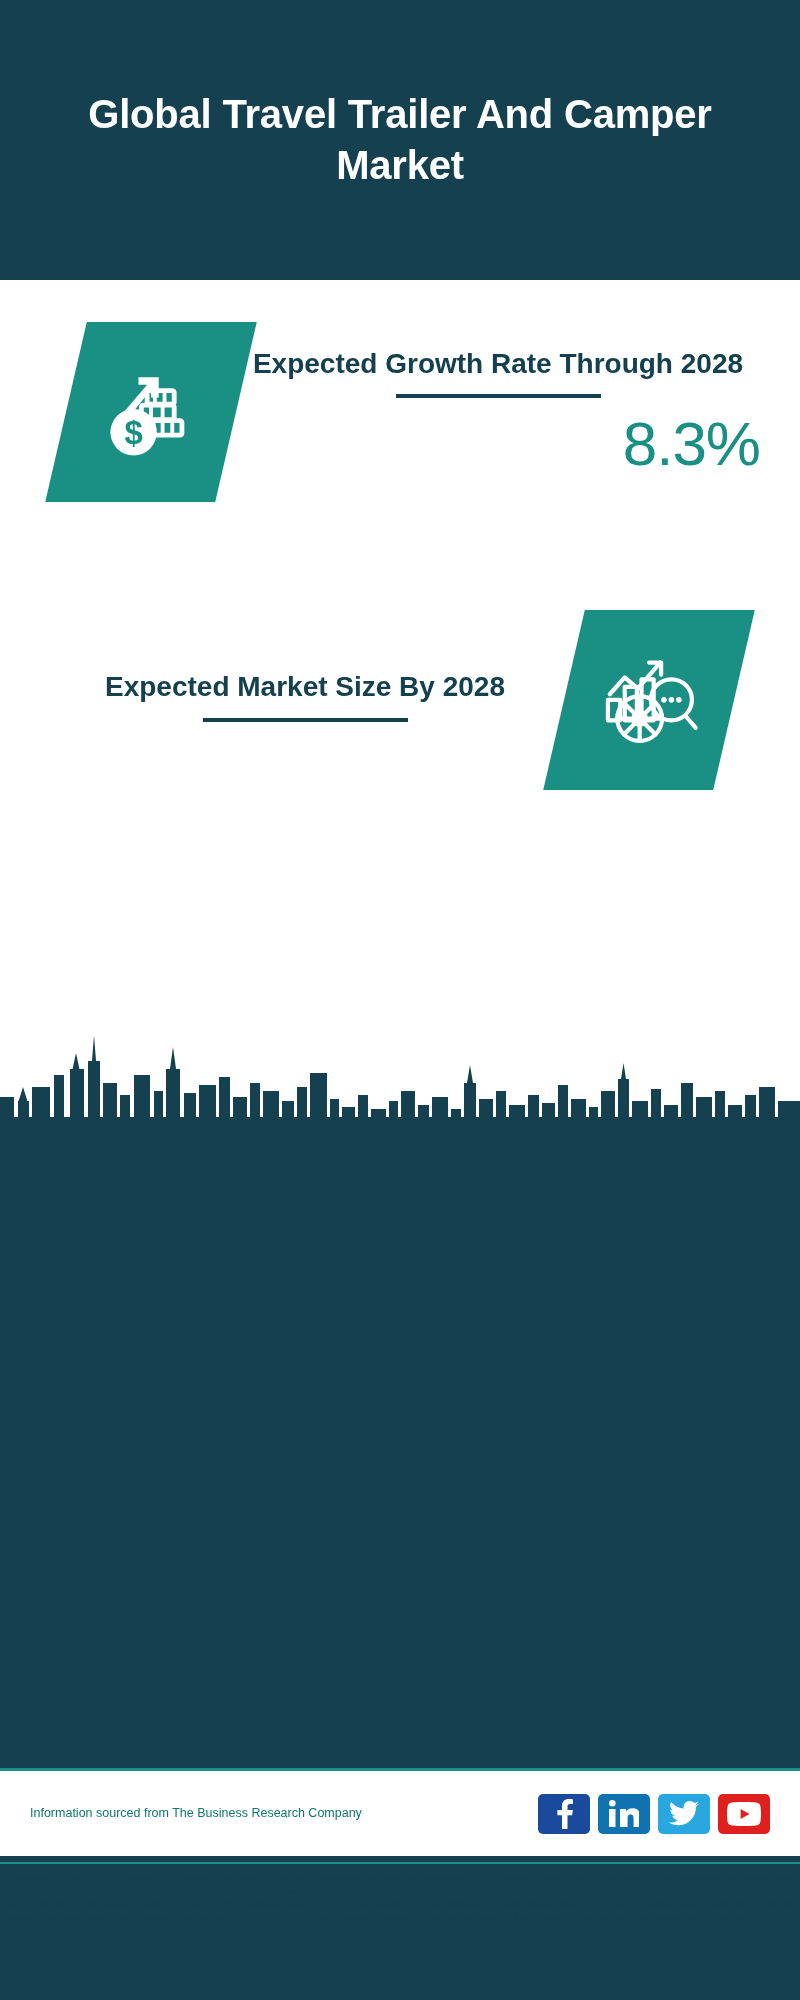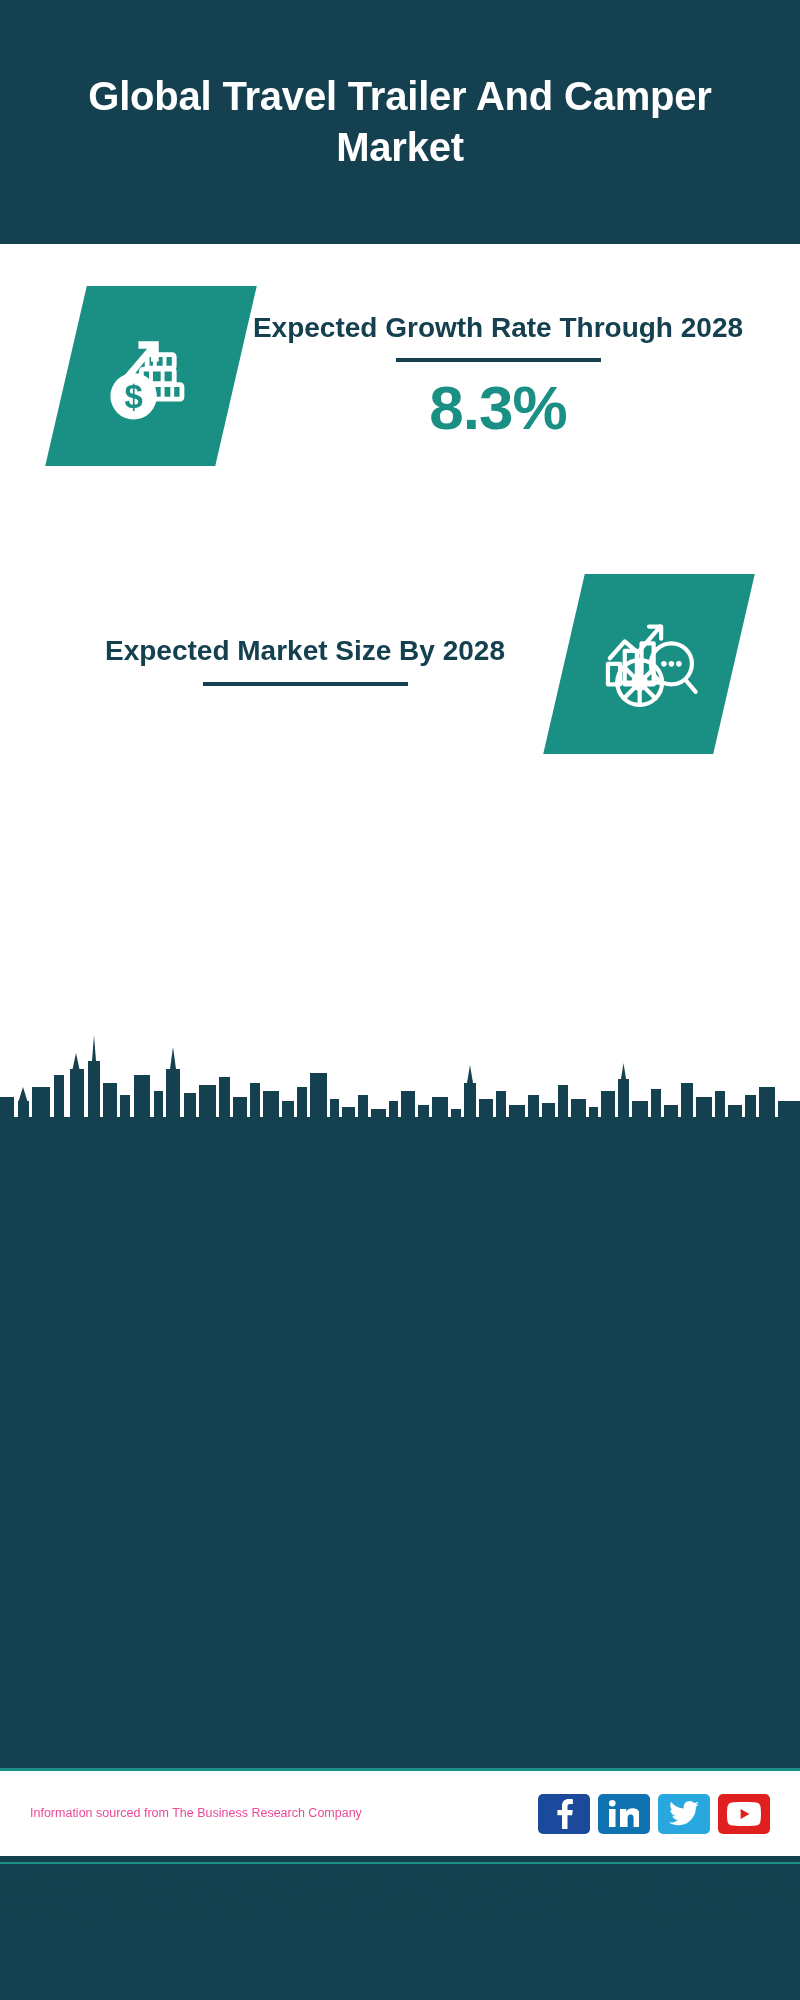--- a/index.html
+++ b/index.html
@@ -7,21 +7,21 @@
   body {
     font-family:"Liberation Sans", sans-serif;
     background:#ffffff;
     width:800px; height:2000px;
     position:relative; overflow:hidden;
   }
 
   
   .header {
     background:#14404f;
-    height:244px;
+    height:280px;
     display:flex; align-items:center; justify-content:center;
     padding:0 60px;
   }
   .header-title {
     color:#ffffff;
     font-size:40px;
     font-weight:bold;
     line-height:1.28;
     text-align:center;
     letter-spacing:-0.2px;
@@ -55,21 +55,21 @@
   .stat-label {
     color:#14404f;
     font-size:28px; font-weight:bold; line-height:1.35;
   }
   .rule-dark {
     width:205px; height:4px; background:#14404f;
     margin:12px auto 10px auto;
   }
   .stat-value {
     color:#1a8f83;
-    font-size:62px; font-weight:bold; letter-spacing:-1px;
+    font-size:62px; font-weight:normal; letter-spacing:-1px;text-align:right;
   }
 
   .row1 .stat-text { padding-right:40px; }
   .row2 .stat-text { padding-left:46px; }
   .row1 .para-badge { margin-left:66px; }
   .row2 .para-badge { margin-right:66px; }
 
   
   .skyline { position:absolute; left:0; top:1025px; width:800px; height:115px; display:block; }
   .lower-dark {
@@ -82,21 +82,21 @@
   .footer-bar {
     position:absolute; top:1768px; left:0;
     width:800px; height:88px;
     background:#ffffff;
     border-top:3px solid #1a8f83;
     display:flex; align-items:center;
     padding:0 30px;
   }
   .footer-source { flex:1 1 auto; }
   .footer-source div {
-    color:#ec4899; font-size:12.5px; line-height:1.75;
+    color:#0f766e; font-size:12.5px; line-height:1.75;
   }
   .social-row { display:flex; gap:8px; align-items:center; flex:0 0 auto; }
   .social {
     width:52px; height:40px; border-radius:5px;
     display:flex; align-items:center; justify-content:center;
   }
   .s-fb { background:#1b4a9c; }
   .s-li { background:#1172b2; }
   .s-tw { background:#29a8e0; }
   .s-yt { background:#e01f1f; }

